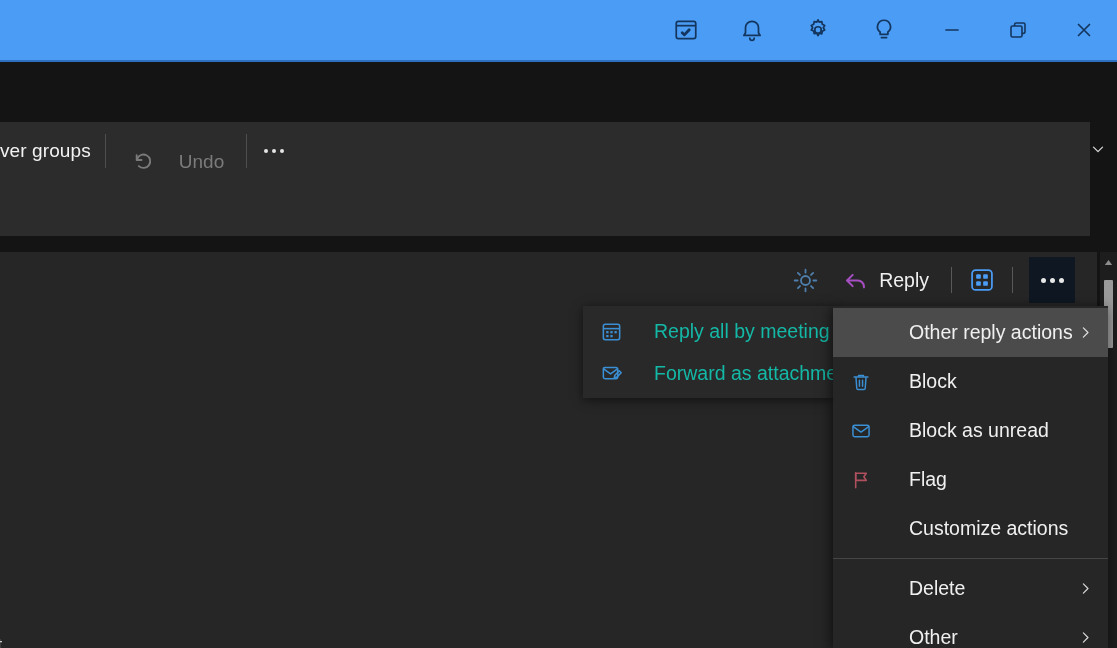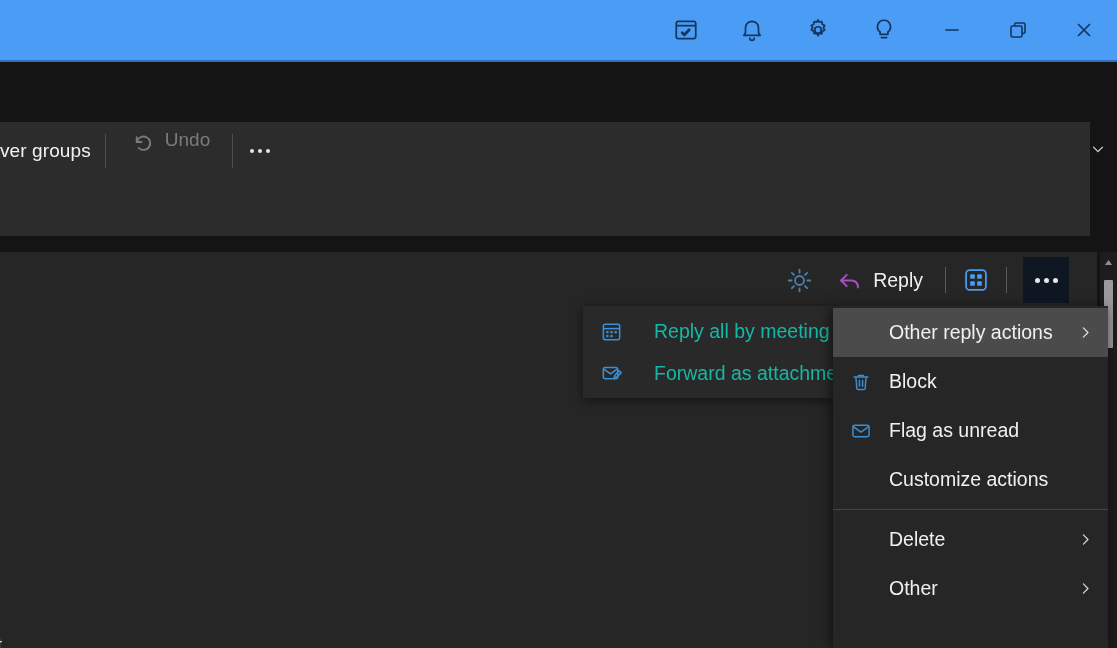--- a/index.html
+++ b/index.html
@@ -31,21 +31,21 @@
     position: absolute; left: 0; top: 112px; width: 1090px; height: 58px;
     background: #2c2c2c;
     display: flex; align-items: center; margin-top: 10px;
   }
   .rb-label {
     color: #f2f2f2; font-size: 19px; padding-left: 0px; padding-right: 14px;
     white-space: nowrap; letter-spacing: .1px;
   }
   .rb-div { width: 1px; height: 34px; background: #4e4e4e; }
   .rb-undo {
-    display: flex; align-items: flex-start; gap: 11px;
+    display: flex; align-items: flex-end; gap: 25px;
     padding: 0 22px; height: 44px; color: #7b7b7b; font-size: 19px;
   }
   .rb-more {
     display: flex; align-items: center; justify-content: center;
     width: 54px; height: 44px; cursor: pointer;
   }
   .dots { display: flex; gap: 4px; }
   .dots i { width: 4px; height: 4px; border-radius: 50%; background: #e6e6e6; display: block; }
 
   .ribbon-expand {
@@ -63,21 +63,21 @@
   
   .readpane {
     position: absolute; left: 0; top: 252px; width: 1097px; height: 396px;
     background: #262626;
   }
 
   
   .replybar {
     position: absolute; left: 0; top: 0; width: 1097px; height: 56px;
     display: flex; align-items: center; justify-content: flex-end;
-    padding-right: 28px;
+    padding-right: 22px;
   }
   .rp-icon-btn {
     width: 42px; height: 42px; display: flex; align-items: center; justify-content: center;
     cursor: pointer; margin-right: 4px;
   }
   .rp-btn {
     display: flex; align-items: center; gap: 10px;
     height: 42px; padding: 0 12px; cursor: pointer;
     color: #f0f0f0; font-size: 19.5px; white-space: nowrap;
   }
@@ -139,21 +139,21 @@
     display: flex; align-items: center;
     height: 49px; padding-left: 14px; padding-right: 14px; cursor: pointer;
     color: #f0f0f0; font-size: 19.5px; white-space: nowrap;
   }
   .ctx-item.selected { background: #4b4b4b; }
   .ctx-ico {
     width: 28px; min-width: 28px; display: flex; align-items: center; justify-content: center;
     margin-right: 14px;
   }
   .ctx-ico.empty { }
-  .ctx-label { flex: 1; }
+  .ctx-label { flex: 1; margin-left: 20px; }
   .ctx-chev { width: 20px; display: flex; align-items: center; justify-content: flex-end; }
   .ctx-sep { height: 1px; background: #454545; margin: 5px 0 5px 0; }
 </style>
 </head>
 <body>
 
 <div class="app">
 
   <div class="titlebar">
 
@@ -354,24 +354,34 @@
       <span class="ctx-chev"></span>
     </div>
 
     <div class="ctx-item">
       <span class="ctx-ico">
         <svg width="22" height="22" viewBox="0 0 24 24" fill="none" stroke="#3b8fd4" stroke-width="1.6">
           <rect x="3.2" y="5.8" width="17.6" height="12.4" rx="1.9"></rect>
           <path d="M3.6 7.2l8.4 6 8.4-6" stroke-linecap="round" stroke-linejoin="round"></path>
         </svg>
       </span>
-      <span class="ctx-label">Flag as unread</span>
+      <span class="ctx-label">Block as unread</span>
       <span class="ctx-chev"></span>
     </div>
 
+    <div class="ctx-item">
+      <span class="ctx-ico">
+        <svg width="22" height="22" viewBox="0 0 24 24" fill="none" stroke="#b0505f" stroke-width="1.7">
+          <path d="M6.2 4.2v16.2" stroke-linecap="round"></path>
+          <path d="M6.2 4.6h11.6l-2.7 3.9 2.7 3.9H6.2z" stroke-linejoin="round"></path>
+        </svg>
+      </span>
+      <span class="ctx-label">Flag</span>
+      <span class="ctx-chev"></span>
+    </div>
 
     <div class="ctx-item">
       <span class="ctx-ico empty"></span>
       <span class="ctx-label">Customize actions</span>
       <span class="ctx-chev"></span>
     </div>
 
     <div class="ctx-sep"></div>
 
     <div class="ctx-item">

